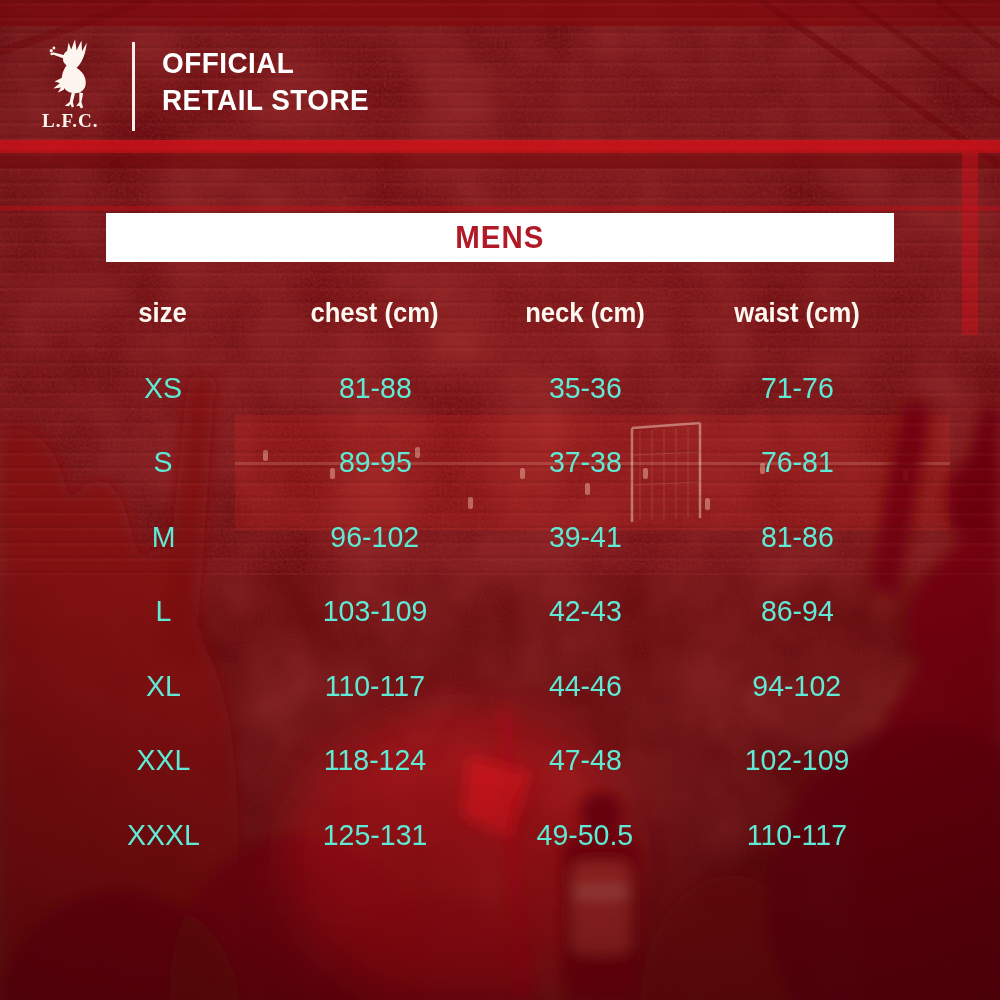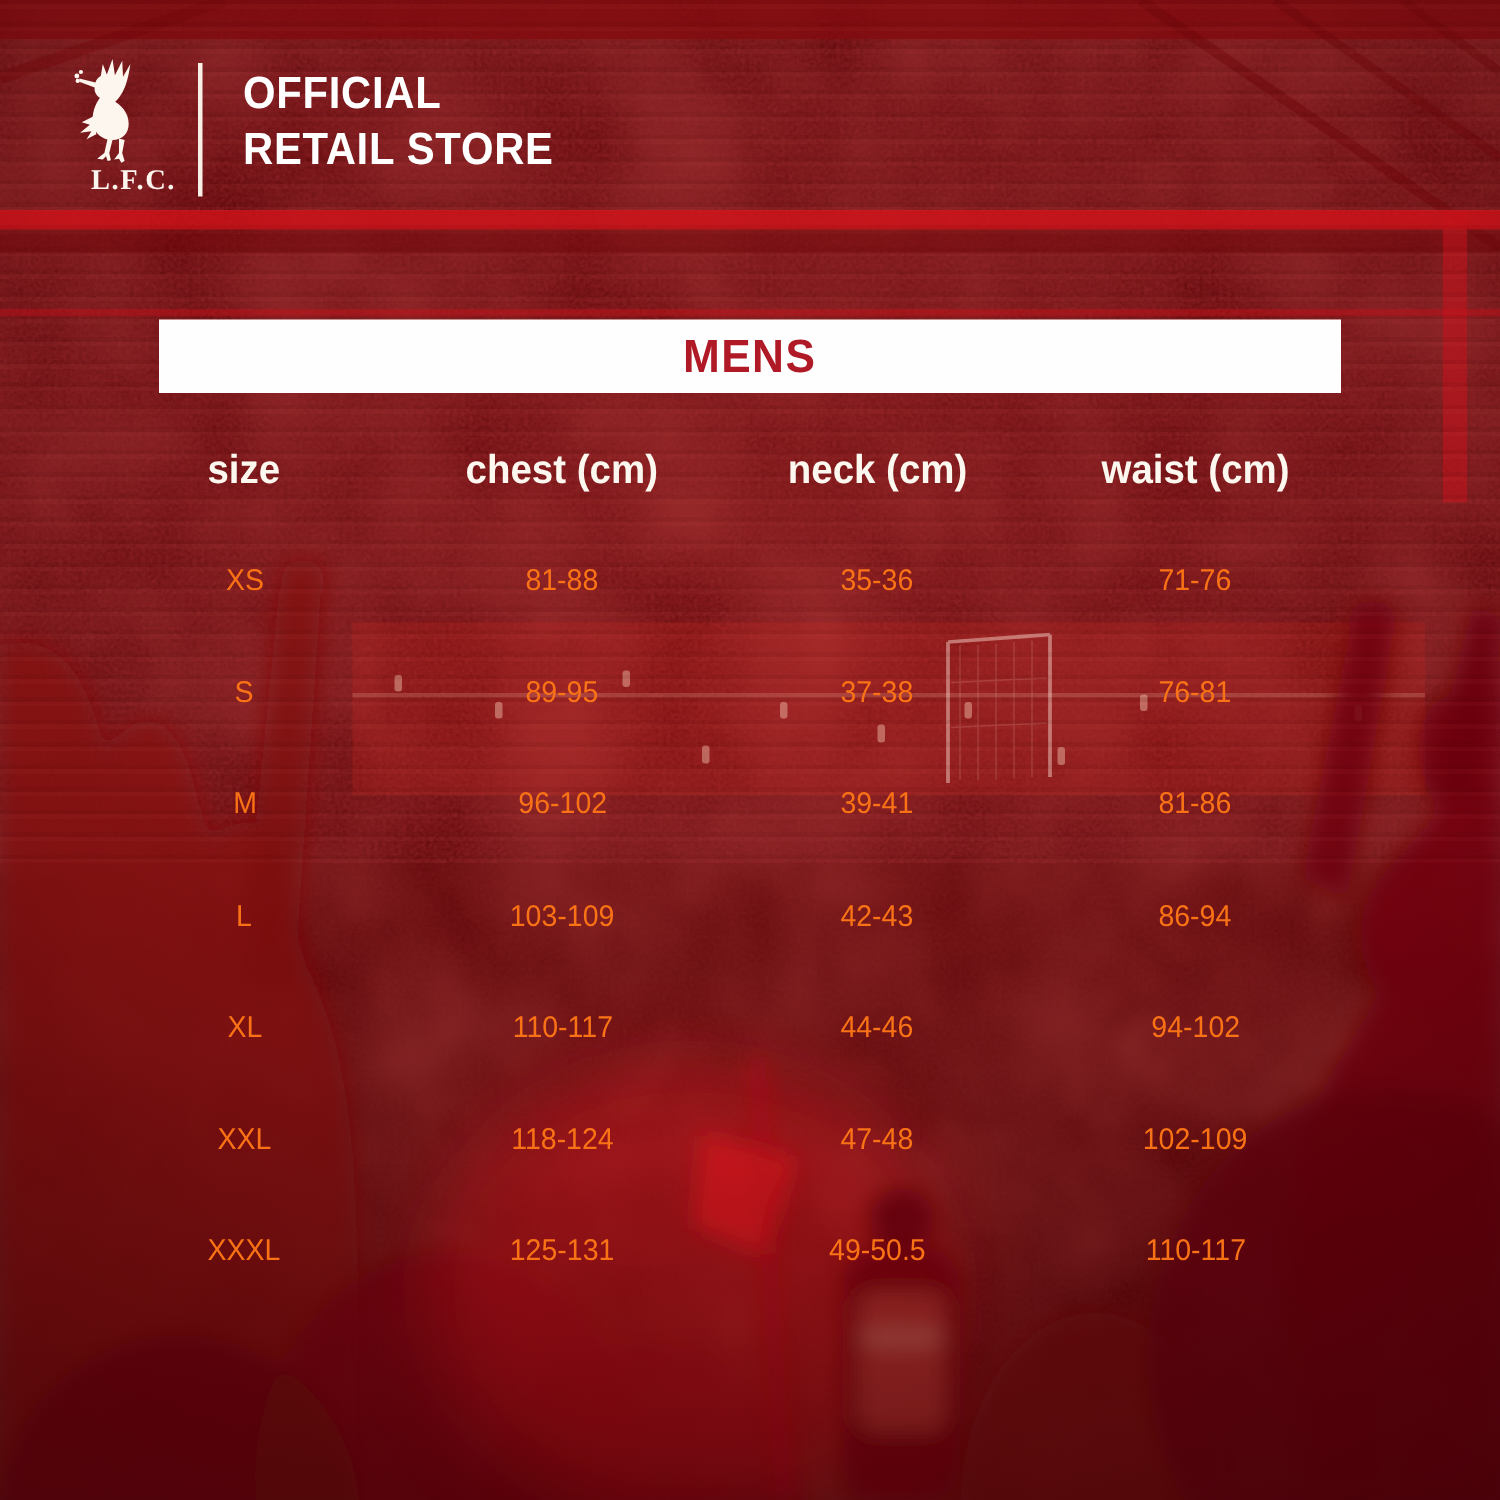--- a/index.html
+++ b/index.html
@@ -15,21 +15,21 @@
     opacity:.8;
   }
   .bg-vignette{
     background:
       linear-gradient(180deg,rgba(0,0,0,0) 55%,rgba(58,0,5,.30) 100%),
       radial-gradient(950px 760px at 50% 36%,rgba(255,70,58,.10) 0%,rgba(255,70,58,0) 55%,rgba(42,0,3,.38) 100%);
   }
   
   .crest-bird{position:absolute;left:48px;top:36px;width:54px;height:78px;}
   .club-initials{
-    position:absolute;left:52px;top:110px;width:74px;text-align:center;
+    position:absolute;left:42px;top:110px;width:74px;text-align:left;
     color:#fdf6ee;font-family:"Liberation Serif",serif;font-weight:700;
     font-size:19px;letter-spacing:1px;
   }
   .header-divider{position:absolute;left:132px;top:42px;width:3px;height:89px;background:#f8efe7;}
   .store-name{
     position:absolute;left:162px;top:44px;color:#ffffff;font-weight:700;
     font-size:30px;line-height:37px;letter-spacing:.5px;
     transform:scaleX(.93);transform-origin:left top;white-space:nowrap;
   }
   
@@ -42,21 +42,21 @@
     transform:scaleX(.95);
   }
   
   .size-table{
     position:absolute;left:106px;top:276px;width:848px;
     display:grid;grid-template-columns:114px 310px 110px 314px;grid-auto-rows:74.5px;
   }
   .size-table .trow{display:contents;}
   .size-table .cell{
     display:flex;align-items:center;justify-content:center;
-    color:#f97316;font-size:20px;white-space:nowrap;
+    color:#5eead4;font-size:30px;white-space:nowrap;
   }
   .size-table .cell > span{display:inline-block;transform:scaleX(.95);}
   .size-table .thead .cell{font-weight:700;color:#fcf7ef;font-size:27px;}
 </style>
 </head>
 <body>
 
 <div class="page">
 
   <svg class="layer" width="1000" height="1000" aria-hidden="true">

